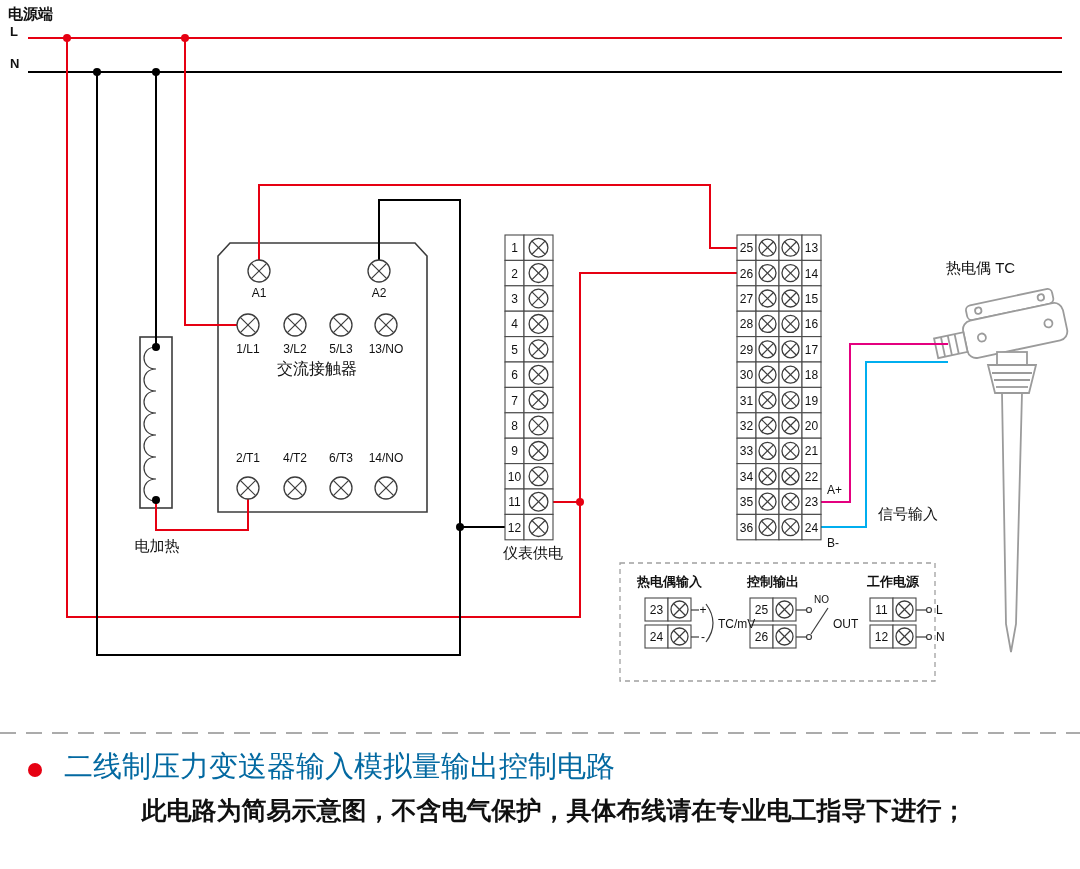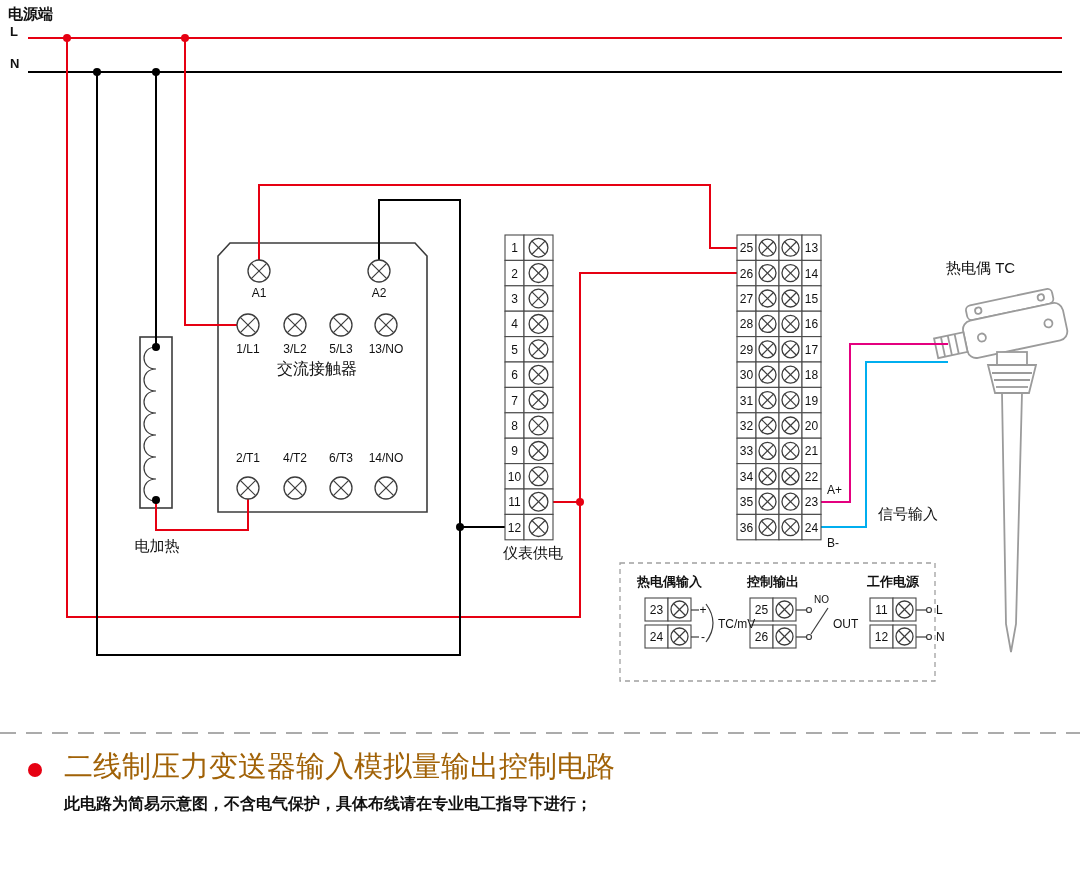--- a/index.html
+++ b/index.html
@@ -13,22 +13,22 @@
   .cjk16{font-size:16px;}
   .lab13b{font-size:13px;font-weight:bold;}
   .lab15b{font-size:15px;font-weight:bold;}
   .small10{font-size:10px;}
   .wire{fill:none;stroke-width:2;stroke-linejoin:miter;stroke-linecap:butt;}
   .cell{fill:#fff;stroke:#4a4a4a;stroke-width:1.1;}
   .box{fill:#fff;stroke:#3c3c3c;stroke-width:1.6;}
   .thin{stroke:#3c3c3c;stroke-width:1.2;fill:none;}
   .footer-wrap{position:absolute;left:64px;top:748px;width:980px;}
   .bullet{position:absolute;left:-36px;top:15px;width:14px;height:14px;border-radius:50%;background:#e60012;}
-  .f-title{font-size:29px;color:#a16207;line-height:1.25;}
-  .f-note{margin-top:10px;font-size:16px;font-weight:bold;color:#101010;line-height:1.3;}
+  .f-title{font-size:29px;color:#0369a1;line-height:1.25;}
+  .f-note{margin-top:10px;font-size:25px;font-weight:bold;color:#101010;line-height:1.3;text-align:center;}
 </style>
 </head>
 <body>
 
 <div class="stage">
 
 <svg width="1080" height="740" viewBox="0 0 1080 740">
 
   <g>
 

